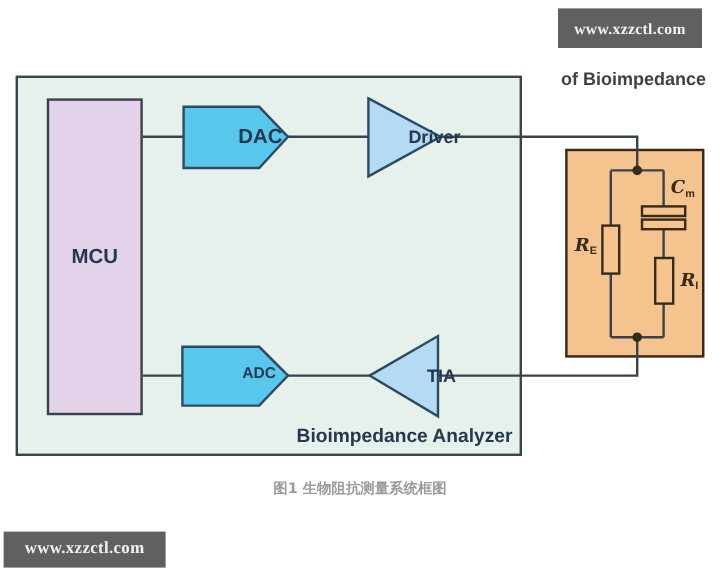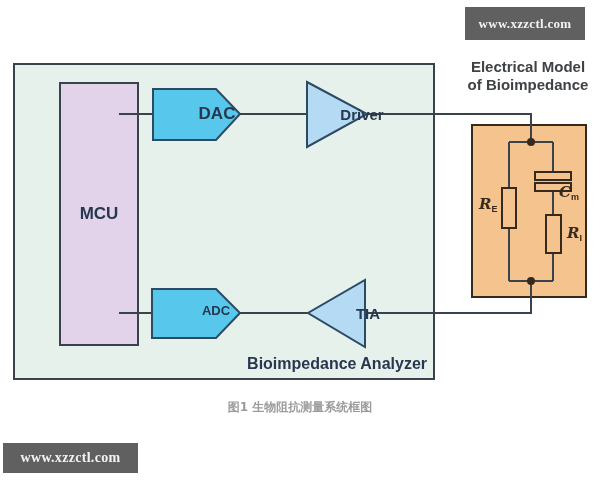--- a/index.html
+++ b/index.html
@@ -29,21 +29,21 @@
     box-sizing:border-box;
     background:var(--c-analyzer-fill);
     border:2px solid var(--c-analyzer-border);
   }
   #mcu-block{
     left:39px;top:82px;width:80px;height:264px;
     box-sizing:border-box;
     background:var(--c-mcu-fill);
     border:2px solid var(--c-analyzer-border);
     display:flex;align-items:center;justify-content:center;
-    font-weight:700;font-size:17px;color:var(--c-label-text);margin-left:20px;
+    font-weight:700;font-size:17px;color:var(--c-label-text);
   }
   #model-box{
     left:471px;top:124px;width:116px;height:174px;
     box-sizing:border-box;
     background:var(--c-model-fill);
     border:2px solid var(--c-model-border);
   }
   #diagram-svg{left:0;top:0;width:600px;height:480px;pointer-events:none;}
   .wire{stroke:var(--c-wire);stroke-width:2;fill:none;}
   .blk{fill:var(--c-block-fill);stroke:var(--c-block-border);stroke-width:2;}
@@ -63,36 +63,35 @@
   }
   .circ-label{
     font-family:"DejaVu Serif", serif;font-style:italic;font-weight:700;
     font-size:15px;color:var(--c-model-border);line-height:15px;
   }
   .circ-label sub{
     font-size:9px;font-style:normal;font-family:"Liberation Sans", sans-serif;
     vertical-align:-3px;
   }
   #re-label{left:479px;top:197px;}
-  #cm-label{left:559px;top:149px;margin-top:36px;}
+  #cm-label{left:559px;top:149px;}
   #ri-label{left:567px;top:226px;}
   #caption{
     left:0;top:399px;width:600px;text-align:center;
     font-weight:700;font-size:12px;color:var(--c-caption-text);
     font-family:"DejaVu Sans", sans-serif;
   }
 </style>
 </head>
 <body>
 
 <div class="abs watermark" id="wm-top">www.xzzctl.com</div>
 <div class="abs watermark" id="wm-bottom">www.xzzctl.com</div>
 
 <div class="abs" id="heading">
-  <div>Electrical Model</div>
   <div>of Bioimpedance</div>
 </div>
 
 <div class="abs" id="analyzer-box"></div>
 
 <div class="abs" id="mcu-block">
   <span>MCU</span>
 </div>
 
 <div class="abs" id="model-box"></div>

